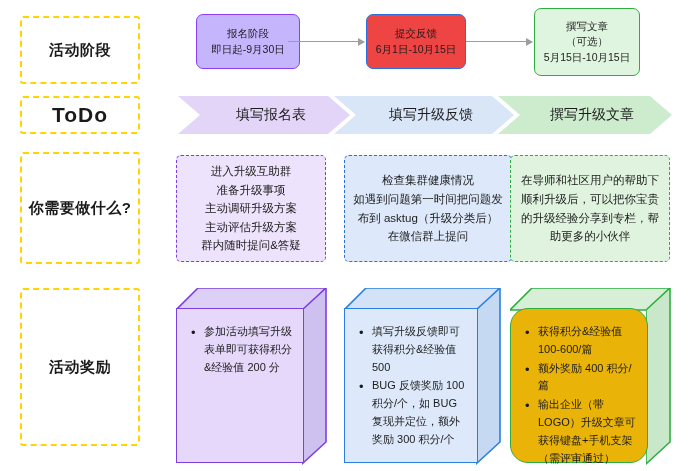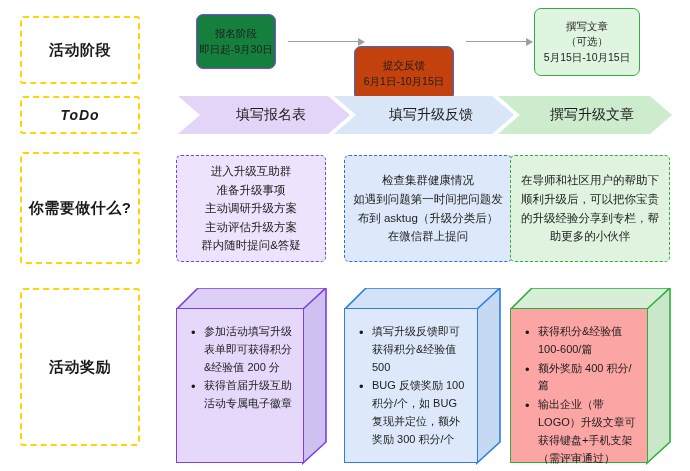--- a/index.html
+++ b/index.html
@@ -32,41 +32,41 @@
     font-size: 15px;
     font-weight: bold;
     color: #1a1a1a;
     text-align: left;
     letter-spacing: 0.5px;
   }
   #label-stage { top: 16px;  height: 68px; }
   #label-todo  { top: 96px;  height: 38px; }
   #label-what  { top: 152px; height: 112px; }
   #label-award { top: 288px; height: 158px; }
-  #label-todo .label-text { font-size: 14px; letter-spacing: 1px; font-style: italic; }
+  #label-todo .label-text { font-size: 21px; letter-spacing: 1px; }
 
   
   .phase-box {
     position: absolute;
     top: 14px;
     height: 55px;
     border-radius: 7px;
     border: 1.6px solid;
     box-sizing: border-box;
     display: flex;
     flex-direction: column;
     align-items: center;
     justify-content: center;
     font-size: 10.5px;
     line-height: 1.45;
     color: #1c1c1c;
     text-align: center;
   }
-  #phase-1 { left: 196px; width: 80px;  background: #15803d; border-color: #8b3ff5; }
-  #phase-2 { left: 354px; width: 100px; background: #c2410c; border-color: #2a6fdb; margin-top: 32px; }
+  #phase-1 { left: 196px; width: 104px;  background: #c4b5fd; border-color: #8b3ff5; }
+  #phase-2 { left: 366px; width: 100px; background: #ef4444; border-color: #2a6fdb; }
   #phase-3 { left: 534px; width: 106px; top: 8px; height: 68px; background: #e0f5e0; border-color: #2fae40; }
 
   .connector {
     position: absolute;
     top: 41px;
     height: 1px;
     background: #9e9e9e;
   }
   .connector::after {
     content: "";
@@ -159,21 +159,21 @@
     left: -13px;
     top: -1px;
     font-size: 13px;
   }
 
   #cube-1 { left: 176px; width: 150px; height: 175px; }
   #cube-1 .face-front { width: 128px; height: 155px; background: #e5d8fa; border-color: #7b3fe4; }
   #cube-2 { left: 344px; width: 156px; height: 175px; border-radius: 21px; }
   #cube-2 .face-front { width: 134px; height: 155px; background: #dde9fa; border-color: #2a7fe0; }
   #cube-3 { left: 510px; width: 160px; height: 175px; }
-  #cube-3 .face-front { width: 138px; height: 155px; background: #fca5a5; border-color: #2fae40; }
+  #cube-3 .face-front { width: 138px; height: 155px; background: #eab308; border-color: #2fae40; border-radius: 18px; }
 
   .multiline { white-space: pre-line; }
 </style>
 </head>
 <body>
 
 <div class="label-box" id="label-stage">
   <span class="label-text">活动阶段</span>
 </div>
 <div class="label-box" id="label-todo">
@@ -235,21 +235,20 @@
     </svg>
   </div>
   <div class="face-right" style="position:absolute; left:126px; top:0;">
     <svg width="26" height="178" viewBox="0 0 26 178">
       <polygon points="0,22 24,0 24,154 0,176" fill="#cec0ef" stroke="#7b3fe4" stroke-width="1.6"></polygon>
     </svg>
   </div>
   <div class="face-front">
     <ul>
       <li>参加活动填写升级表单即可获得积分&amp;经验值 200 分</li>
-      <li>获得首届升级互助活动专属电子徽章</li>
     </ul>
   </div>
 </div>
 
 <div class="cube" id="cube-2">
   <div class="face-top">
     <svg width="156" height="26" viewBox="0 0 156 26">
       <polygon points="0,22 22,0 156,0 134,22" fill="#d3e2f6" stroke="#2a7fe0" stroke-width="1.6"></polygon>
     </svg>
   </div>

